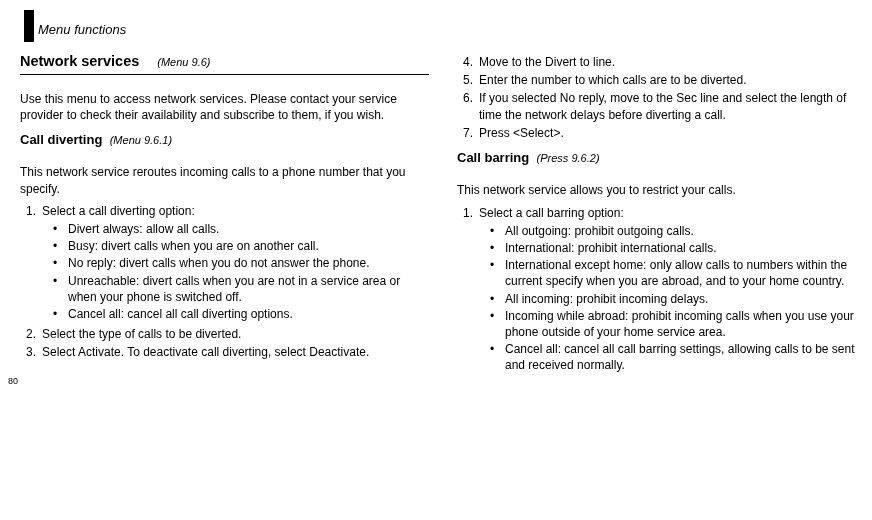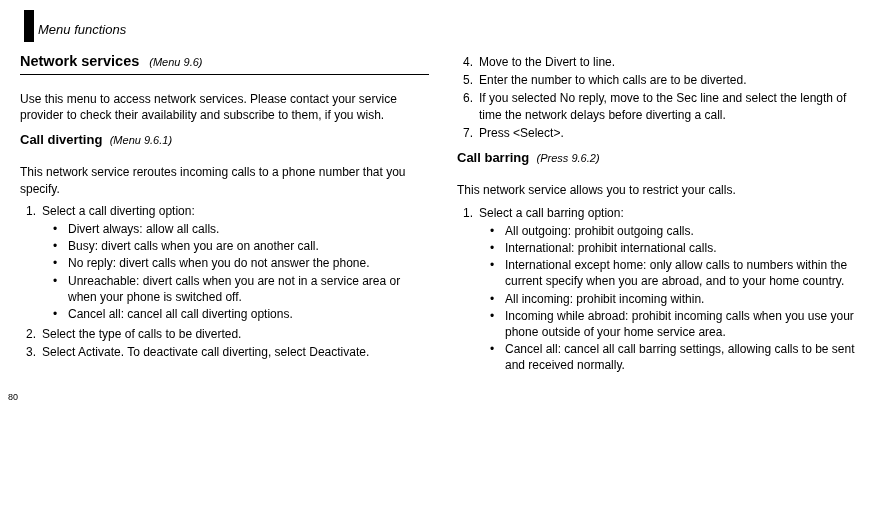--- a/index.html
+++ b/index.html
@@ -36,39 +36,39 @@
   .col {
     flex: 1;
     font-size: 12px;
     line-height: 1.35;
   }
   .section-title {
     display: flex; align-items: baseline;
     border-bottom: 1px solid #000;
     padding-bottom: 2px;
     margin-bottom: 6px;
-    gap: 10px;
+    gap: 18px;
   }
   .section-title .st-main { font-weight: bold; font-size: 14.5px; }
   .section-title .st-menu { font-style: italic; font-size: 11px; }
   .sub-title { margin-top: 8px; margin-bottom: 4px; }
   .sub-title .st-main { font-weight: bold; font-size: 13px; text-align: center; }
   .sub-title .st-menu { font-style: italic; font-size: 11px; margin-left: 4px; }
   .para { margin: 16px 0 6px 0; }
   .num-list { margin: 0; padding: 0; list-style: none; }
   .num-item { display: flex; margin: 2px 0; }
   .num-item .num { width: 22px; flex: 0 0 22px; text-align: right; padding-right: 6px; }
   .num-item .body { flex: 1; }
   .bullet-list { margin: 2px 0 2px 0; padding: 0; list-style: none; }
   .bullet-item { display: flex; margin: 1px 0; }
   .bullet-item .dot { width: 26px; flex: 0 0 26px; text-align: center; }
   .bullet-item .body { flex: 1; }
   .b { font-weight: normal; }
   .pagenum {
-    position: absolute; left: 8px; bottom: 6px; font-size: 9px;
+    position: absolute; left: 8px; bottom: 22px; font-size: 9px;
   }
 </style>
 </head>
 <body>
 
 <div class="page">
   <div class="header-mark"></div>
   <div class="header-label">Menu functions</div>
 
   <div class="columns">
@@ -165,21 +165,21 @@
               <li class="bullet-item">
                 <span class="dot">•</span>
                 <span class="body"><span class="b">International</span><span>: prohibit international calls.</span></span>
               </li>
               <li class="bullet-item">
                 <span class="dot">•</span>
                 <span class="body"><span class="b">International except home</span><span>: only allow calls to numbers within the current specify when you are abroad, and to your home country.</span></span>
               </li>
               <li class="bullet-item">
                 <span class="dot">•</span>
-                <span class="body"><span class="b">All incoming</span><span>: prohibit incoming within.</span></span>
+                <span class="body"><span class="b">All incoming</span><span>: prohibit incoming delays.</span></span>
               </li>
               <li class="bullet-item">
                 <span class="dot">•</span>
                 <span class="body"><span class="b">Incoming while abroad</span><span>: prohibit incoming calls when you use your phone outside of your home service area.</span></span>
               </li>
               <li class="bullet-item">
                 <span class="dot">•</span>
                 <span class="body"><span class="b">Cancel all</span><span>: cancel all call barring settings, allowing calls to be sent and received normally.</span></span>
               </li>
             </ul>

